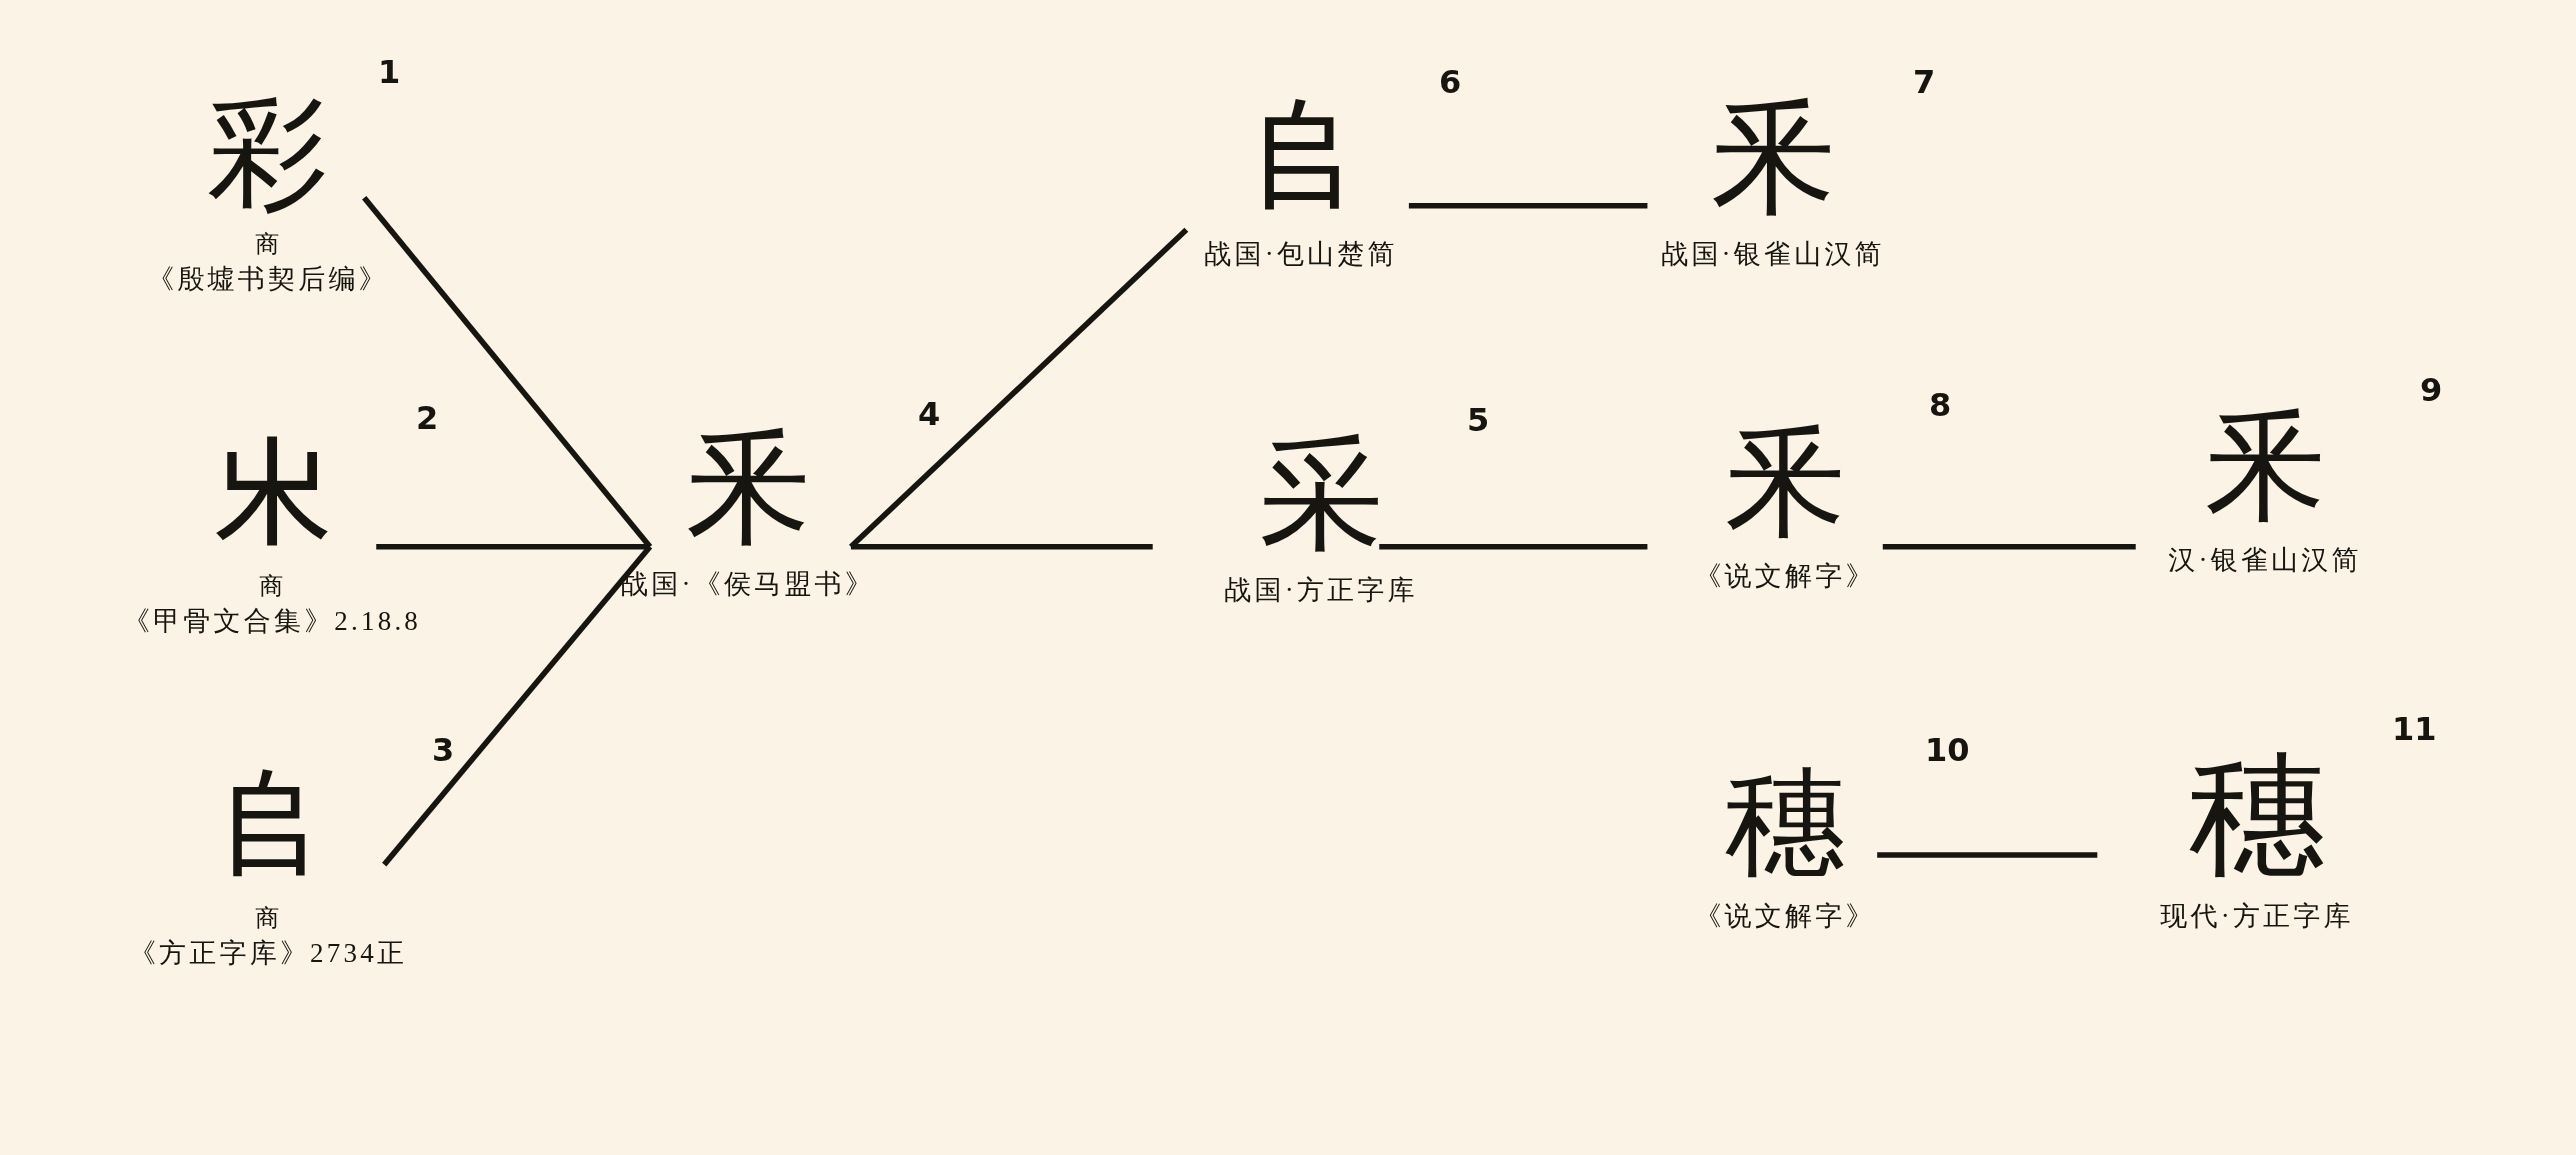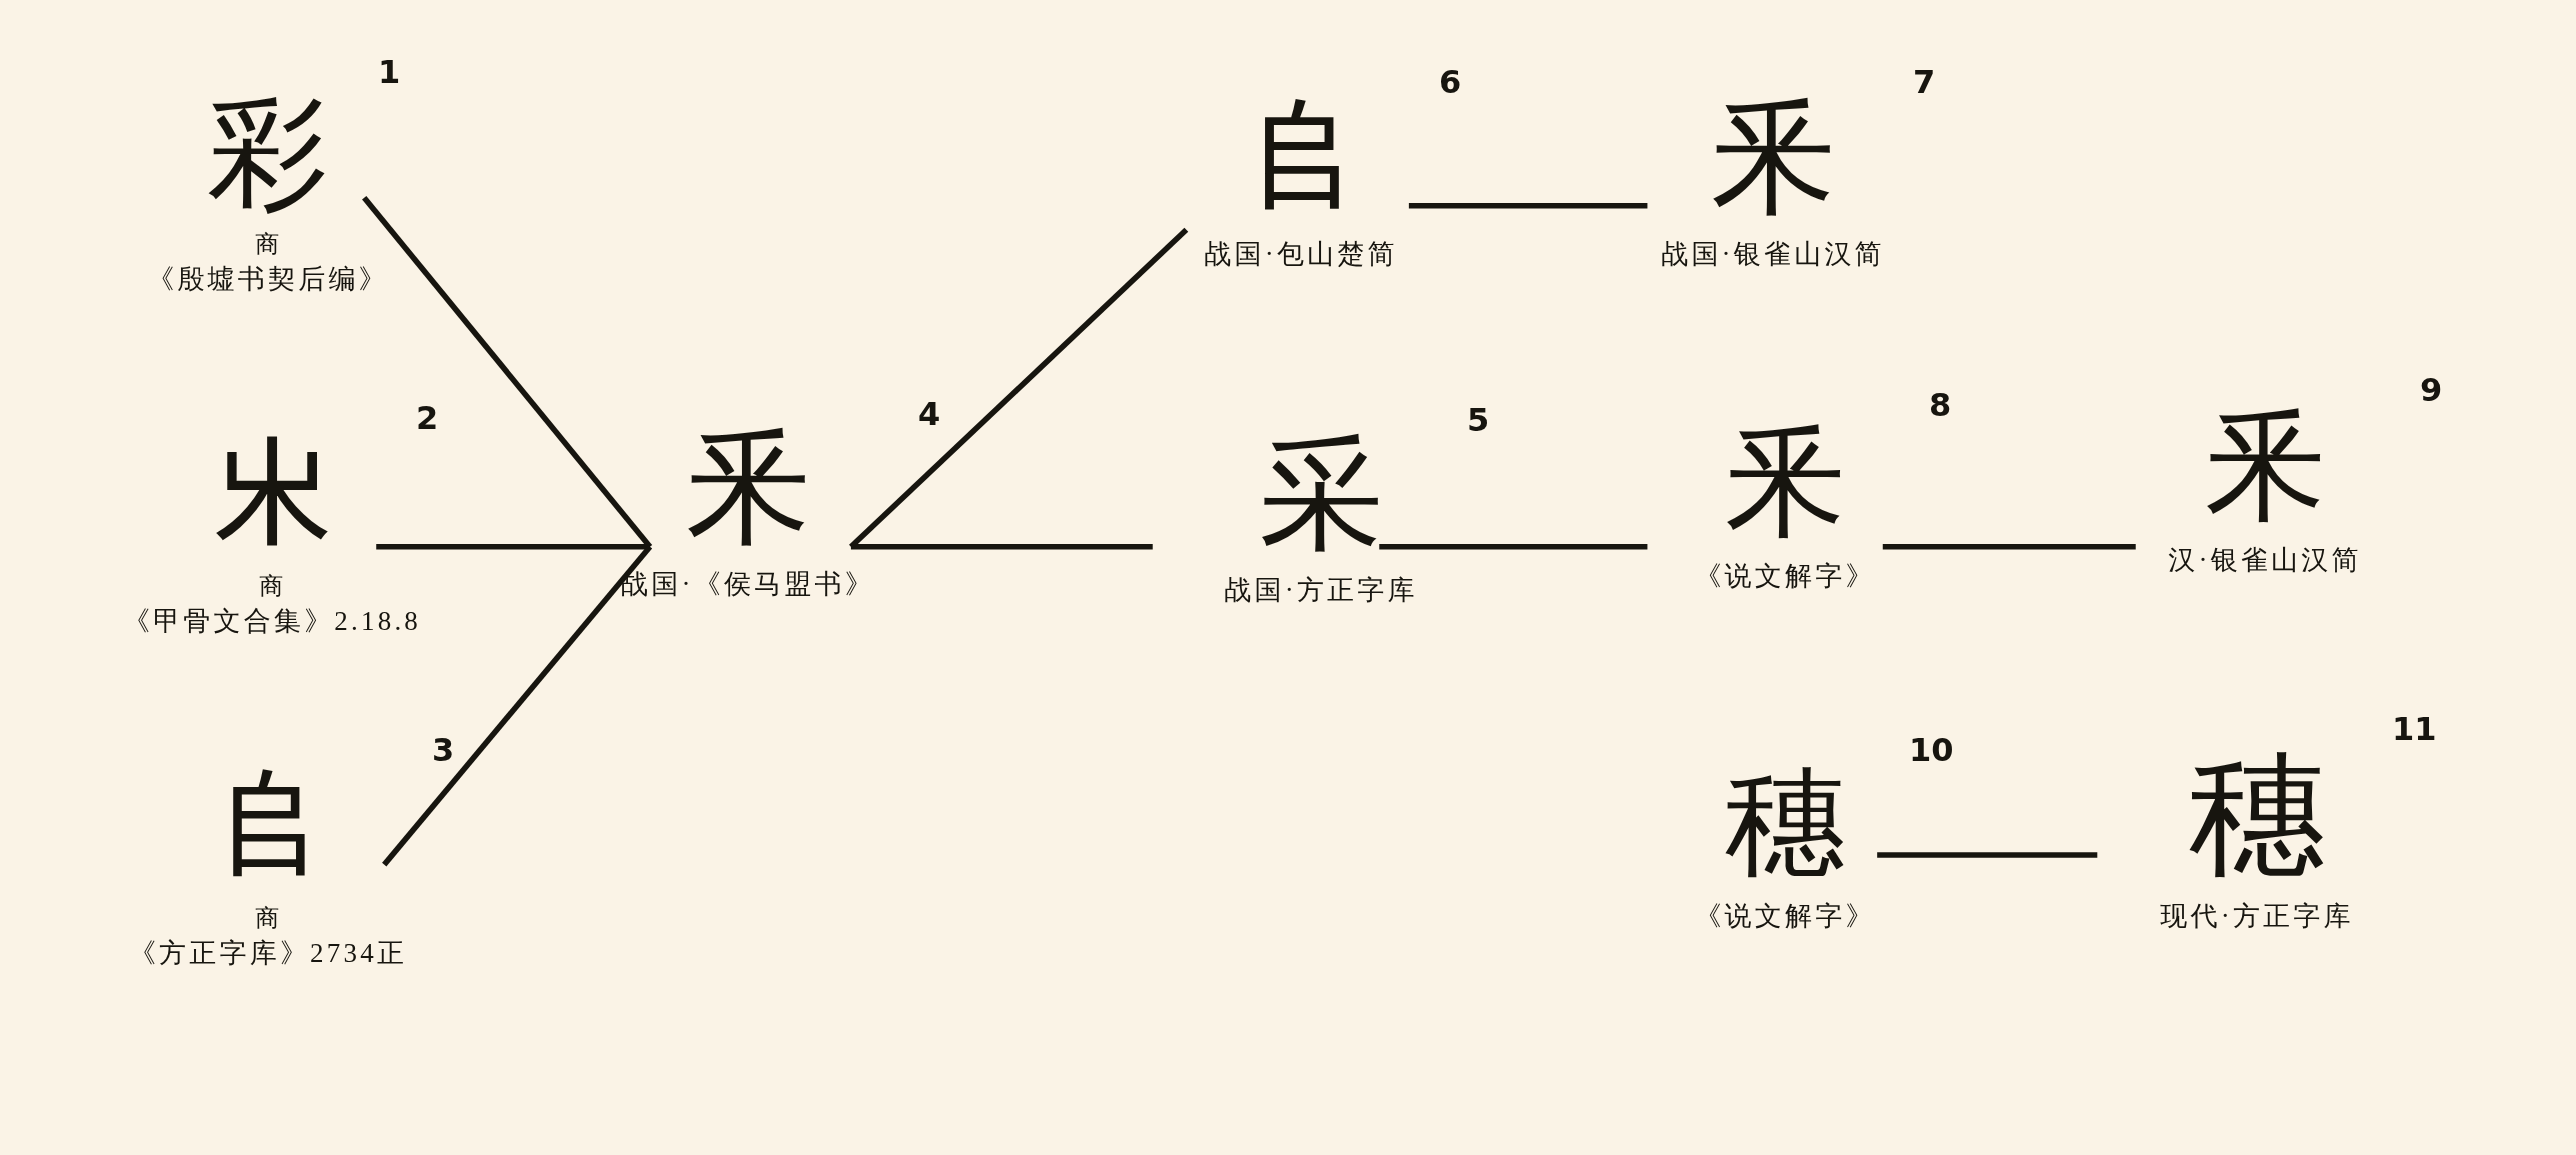--- a/index.html
+++ b/index.html
@@ -95,21 +95,21 @@
   
   #entry-1  .seq-num { left: 170px; top: -38px; }
   #entry-2  .seq-num { left: 204px; top: -34px; }
   #entry-3  .seq-num { left: 224px; top: -34px; }
   #entry-4  .seq-num { left: 232px; top: -30px; }
   #entry-5  .seq-num { left: 208px; top: -30px; }
   #entry-6  .seq-num { left: 200px; top: -32px; }
   #entry-7  .seq-num { left: 202px; top: -32px; }
   #entry-8  .seq-num { left: 204px; top: -35px; }
   #entry-9  .seq-num { left: 215px; top: -34px; }
-  #entry-10 .seq-num { left: 184px; top: -30px; }
+  #entry-10 .seq-num { left: 200px; top: -30px; }
   #entry-11 .seq-num { left: 203px; top: -35px; }
 
   .cap-gap { height: 14.4px; }
 </style>
 </head>
 <body>
 
 <div id="stage">
 
   <svg id="connectors" viewBox="0 0 3218 1444" xmlns="http://www.w3.org/2000/svg">

